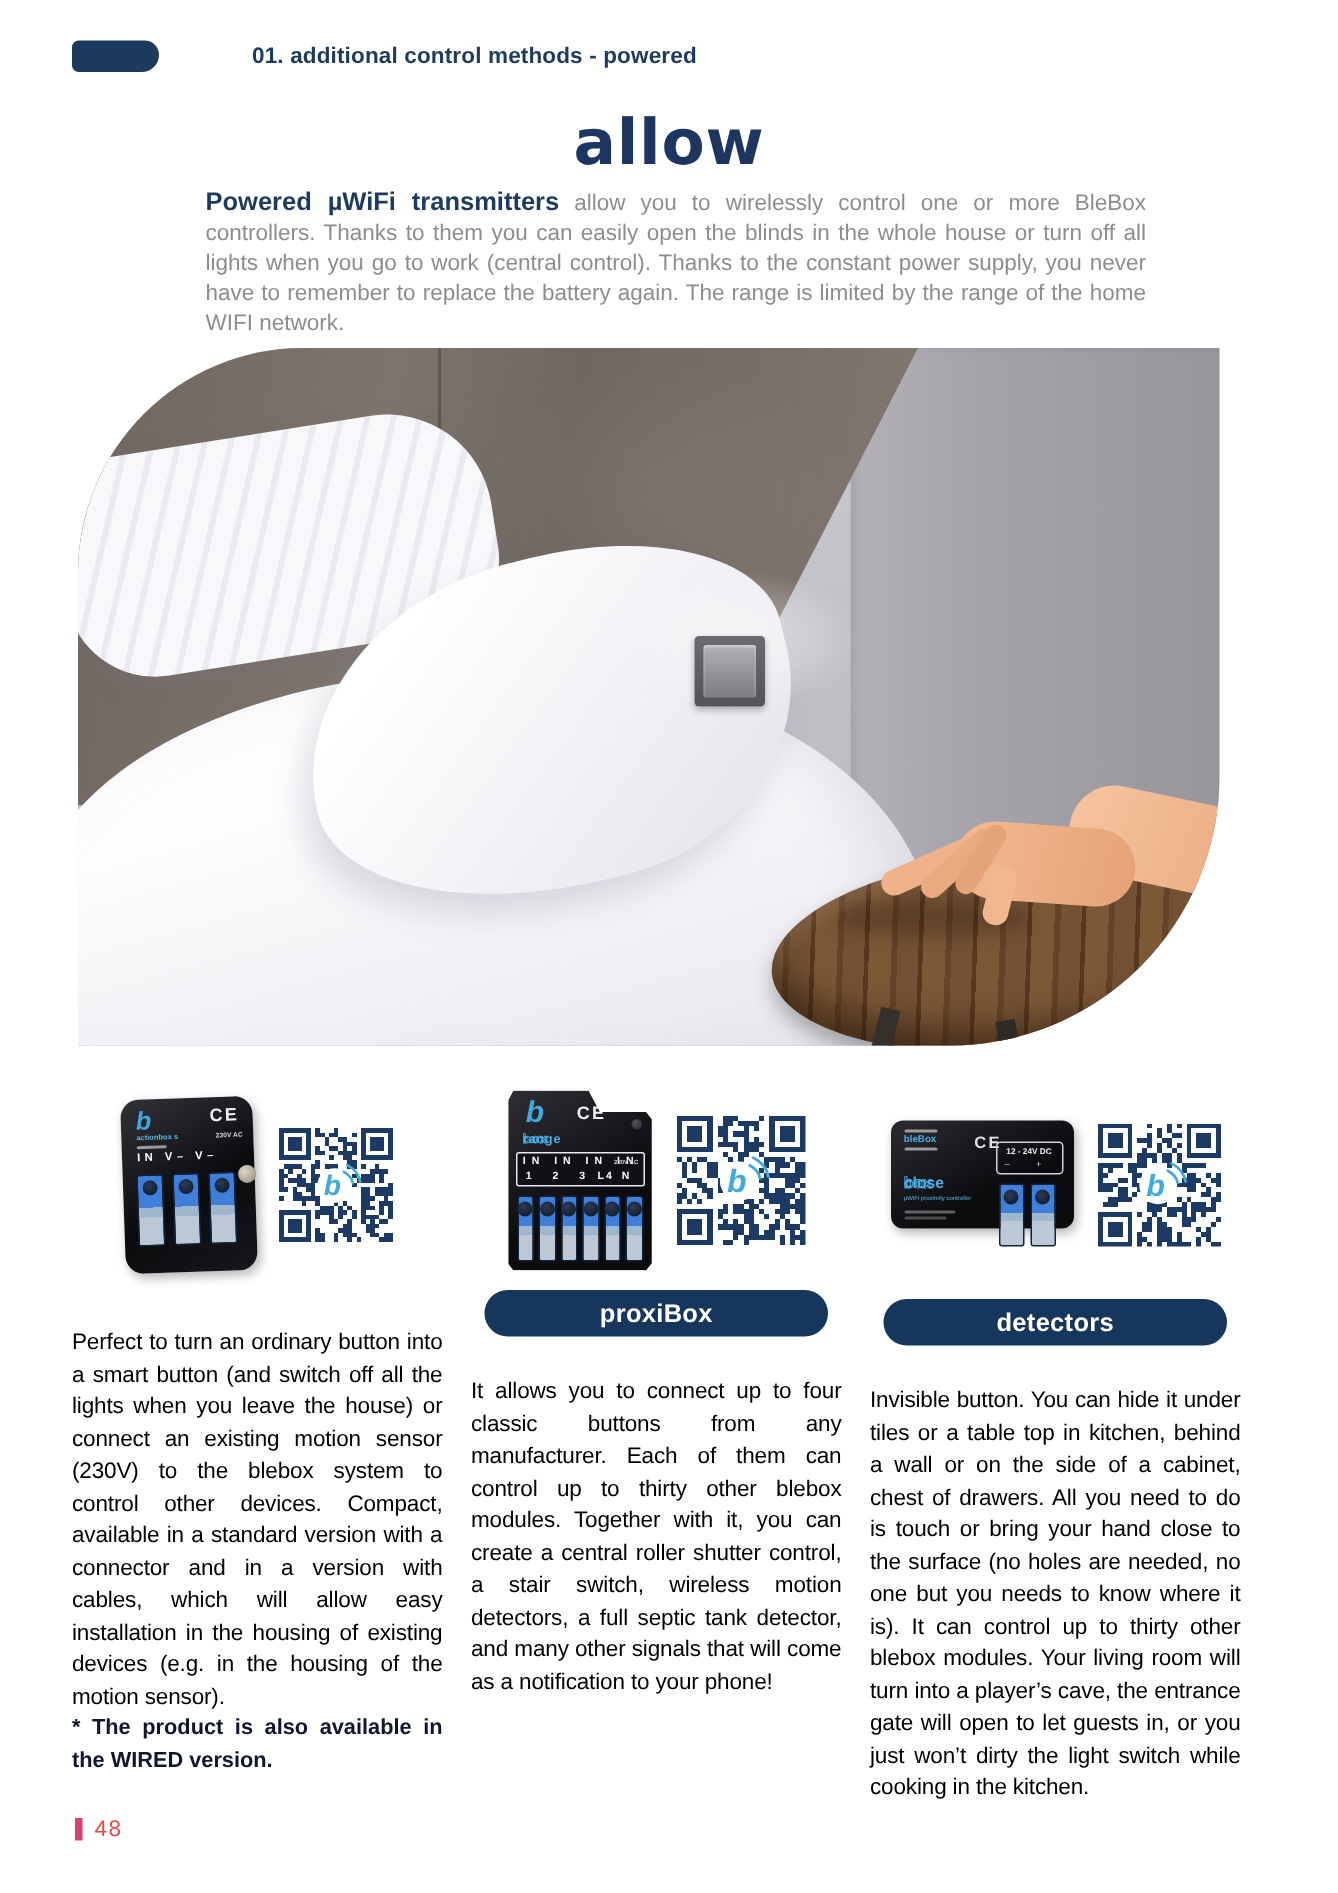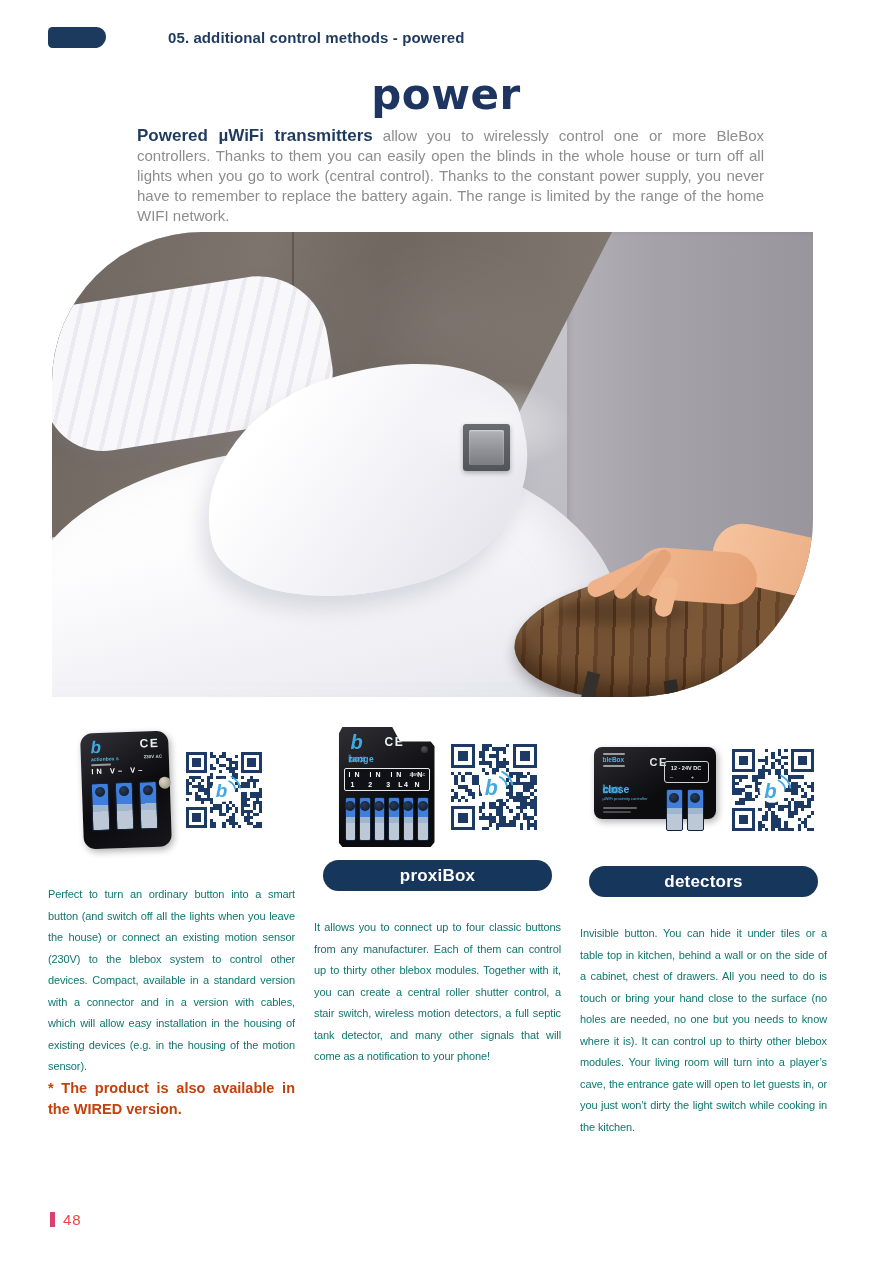--- a/index.html
+++ b/index.html
@@ -78,23 +78,23 @@
   .ph-finger3 { left:576px; top:334px; width:52px; height:14px; border-radius:7px; transform:rotate(-58deg); background:#e4a378; }
   .ph-thumb   { left:606px; top:345px; width:17px; height:40px; border-radius:8px; transform:rotate(14deg); background:#f1b890; }
   
   .products { position:absolute; left:48px; top:722px; width:780px;
     display:grid; grid-template-columns:247px 247px 247px; column-gap:19px; }
   .media { height:136px; display:flex; align-items:center; justify-content:center; gap:16px; }
   .col-2 .media { height:130px; margin-bottom:6px; }
   .pill { margin:8px 9px 0; height:31px; border-radius:17px; background:#17365c;
     display:flex; align-items:center; justify-content:center;
     color:#fff; font-size:17px; font-weight:700; letter-spacing:0.2px; }
-  .desc { margin-top:26px; font-size:11px; line-height:21.5px; color:#0f766e;
+  .desc { margin-top:26px; font-size:15px; line-height:21.5px; color:#000000;
     text-align:justify; letter-spacing:-0.1px; }
-  .note { font-size:14.5px; line-height:21.5px; color:#c2410c; font-weight:700; text-align:justify; }
+  .note { font-size:14.5px; line-height:21.5px; color:#0f172a; font-weight:700; text-align:justify; }
   
   .dev { position:relative; flex:0 0 auto; }
   .dev span, .dev b { position:absolute; font-family:"Liberation Sans",sans-serif; }
   .dev-logo { color:#3fa9e0; font-style:italic; font-weight:700; }
   .microbar { position:absolute; height:2px; background:rgba(255,255,255,.55); border-radius:1px; }
   .terms { position:absolute; display:flex; }
   .terms i { display:block; position:relative; border-radius:2px;
     background:linear-gradient(180deg,#3f7fdb 0 46%, #9fb6cf 46% 60%, #bcc8d5 60%);
     border:1px solid #10213a; }
   .terms i::before { content:''; position:absolute; top:3px; left:50%; margin-left:-5px;
@@ -164,24 +164,24 @@
   .pagebar { width:5px; height:15px; background:#d9406d; }
   .pagenum { margin-left:8px; font-size:15px; color:#ef4444; letter-spacing:1px; }
 </style>
 </head>
 <body>
 
 <div class="page">
 
   <div class="hdr">
     <div class="hdr-pill"></div>
-    <div class="hdr-title">05. additional control methods - powered</div>
+    <div class="hdr-title">01. additional control methods - powered</div>
   </div>
 
-  <div class="title">power</div>
+  <div class="title">allow</div>
 
   <p class="intro"><b class="lead">Powered µWiFi transmitters</b><span> allow you to wirelessly control one or more BleBox controllers. Thanks to them you can easily open the blinds in the whole house or turn off all lights when you go to work (central control). Thanks to the constant power supply, you never have to remember to replace the battery again. The range is limited by the range of the home WIFI network.</span></p>
 
   <div class="photo">
     <div class="ph-wall-left"></div>
     <div class="ph-wall-right"></div>
     <div class="ph-headboard">
       <div class="ph-seam"></div>
     </div>
     <div class="ph-pillow"></div>

